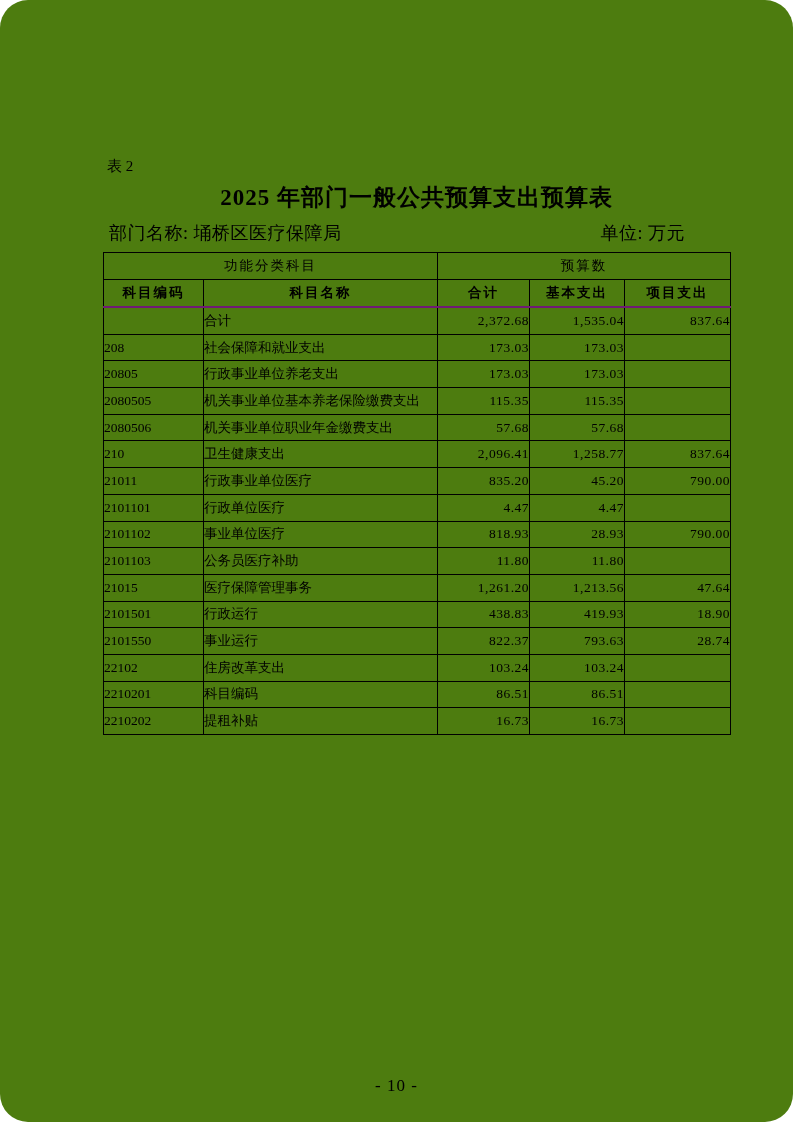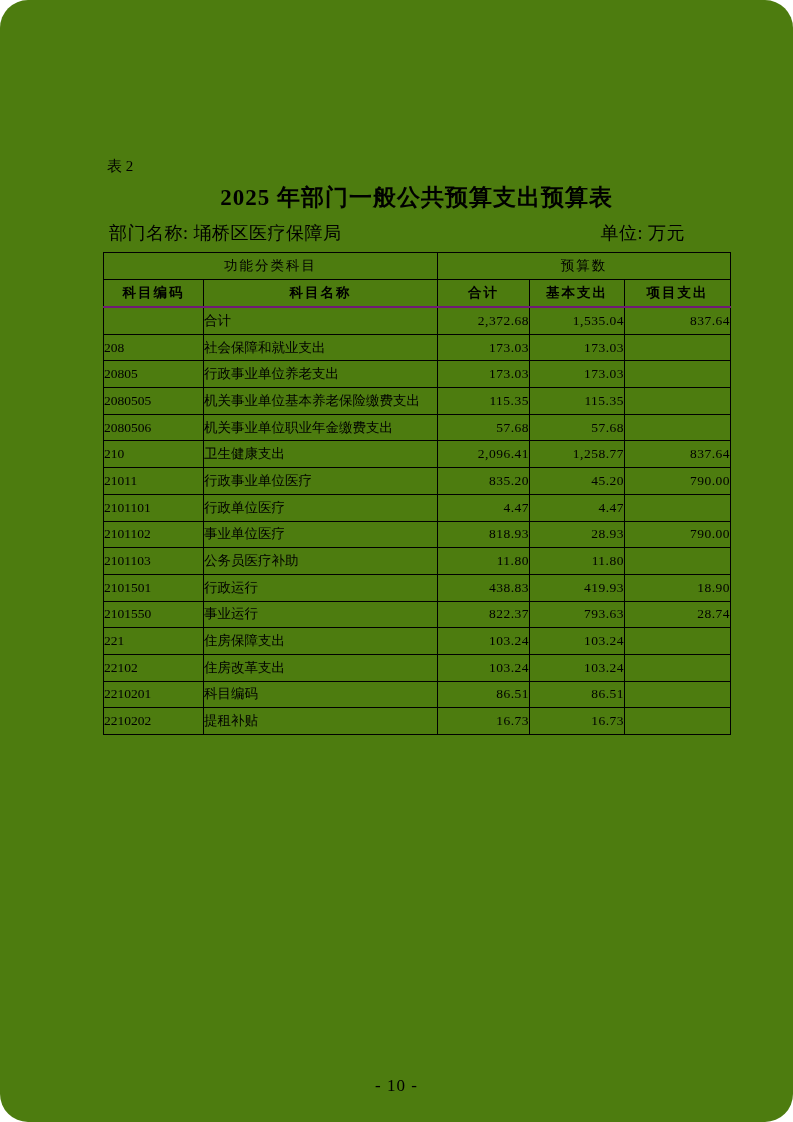--- a/index.html
+++ b/index.html
@@ -186,41 +186,41 @@
             <td class="cell-num">790.00</td>
           </tr>
           <tr>
             <td class="cell-code">2101103</td>
             <td class="cell-name">公务员医疗补助</td>
             <td class="cell-num">11.80</td>
             <td class="cell-num">11.80</td>
             <td class="cell-num"></td>
           </tr>
           <tr>
+            <td class="cell-code">21015</td>
+            <td class="cell-name">医疗保障管理事务</td>
+            <td class="cell-num">1,261.20</td>
+            <td class="cell-num">1,213.56</td>
+            <td class="cell-num">47.64</td>
+          </tr>
+          <tr>
             <td class="cell-code">2101501</td>
             <td class="cell-name">行政运行</td>
             <td class="cell-num">438.83</td>
             <td class="cell-num">419.93</td>
             <td class="cell-num">18.90</td>
           </tr>
           <tr>
             <td class="cell-code">2101550</td>
             <td class="cell-name">事业运行</td>
             <td class="cell-num">822.37</td>
             <td class="cell-num">793.63</td>
             <td class="cell-num">28.74</td>
           </tr>
           <tr>
-            <td class="cell-code">221</td>
-            <td class="cell-name">住房保障支出</td>
-            <td class="cell-num">103.24</td>
-            <td class="cell-num">103.24</td>
-            <td class="cell-num"></td>
-          </tr>
-          <tr>
             <td class="cell-code">22102</td>
             <td class="cell-name">住房改革支出</td>
             <td class="cell-num">103.24</td>
             <td class="cell-num">103.24</td>
             <td class="cell-num"></td>
           </tr>
           <tr>
             <td class="cell-code">2210201</td>
             <td class="cell-name">科目编码</td>
             <td class="cell-num">86.51</td>

